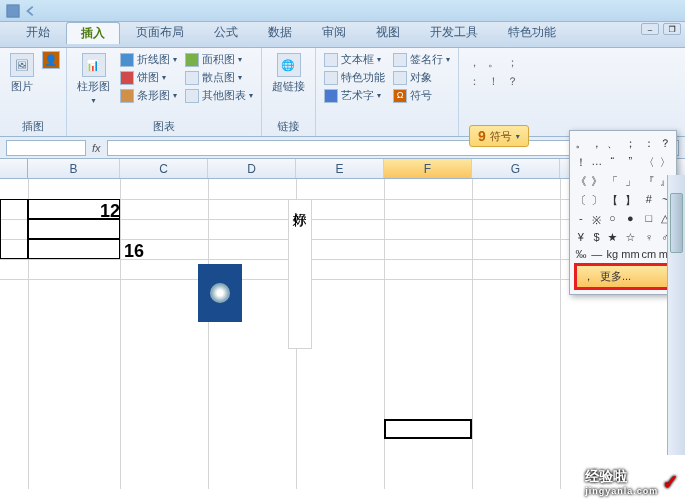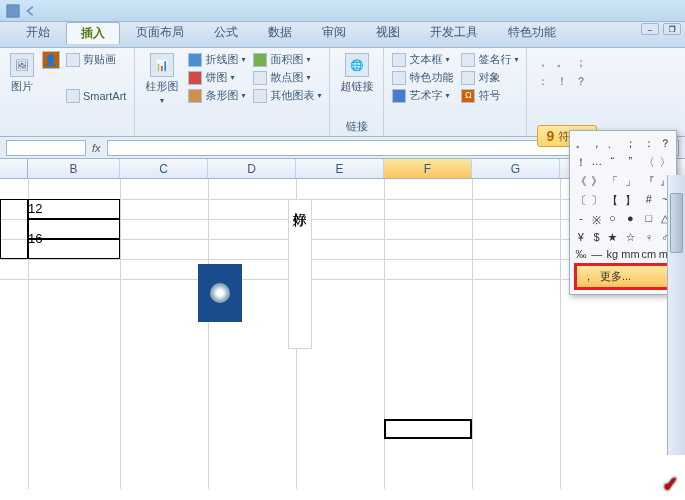--- a/index.html
+++ b/index.html
@@ -39,21 +39,21 @@
 .corner { width: 28px; border-right: 1px solid #9db7d1; }
 .ch { border-right: 1px solid #c2d4e8; text-align: center; font-size: 12px; color: #3b5a7a; line-height: 20px; }
 .ch.B { width: 92px; }
 .ch.C, .ch.D, .ch.E, .ch.F, .ch.G { width: 88px; }
 .ch.active { background: linear-gradient(#fde7a0, #fbc560); }
 
 .grid { position: relative; height: 310px; background: #fff; }
 .gline-v, .gline-h { position: absolute; background: #d4d4d4; }
 .gline-v { width: 1px; top: 0; bottom: 0; }
 .gline-h { height: 1px; left: 0; right: 0; }
-.cell-val { position: absolute; font-size: 13px; text-align: left; }
+.cell-val { position: absolute; font-size: 18px; text-align: right; font-weight: bold; }
 
 .inserted-pic { position: absolute; width: 44px; height: 58px; background: #1a4b8c; left: 198px; top: 85px; display: flex; align-items: center; justify-content: center; }
 .inserted-pic::after { content: ""; width: 20px; height: 20px; background: radial-gradient(#fff 20%, #8ab 60%); border-radius: 50%; }
 
 .vertical-text { position: absolute; left: 288px; top: 20px; width: 24px; height: 150px; background: #fff; border: 1px solid #d4d4d4; font-size: 14px; text-align: center; padding-top: 2px; line-height: 20px; }
 
 .selection { position: absolute; border: 2px solid #000; background: transparent; }
 
 .symbol-panel { position: absolute; right: 8px; top: 130px; width: 108px; background: #f5f7fb; border: 1px solid #a0afc0; box-shadow: 2px 2px 6px rgba(0,0,0,.3); padding: 4px; }
 .sym-grid { display: grid; grid-template-columns: repeat(6, 1fr); gap: 2px; }
@@ -104,32 +104,22 @@
     <div class="group-body">
       <div class="big-btn">
         <div class="icon">🖼</div>
         <span>图片</span>
       </div>
       <div class="small-col">
         <div class="big-btn" style="padding:0">
             <div class="icon" style="width:18px;height:18px;background:#c06000">👤</div>
           </div>
       </div>
-      <div class="small-col">
-        <div class="small-btn">
-            <span class="sicon"></span>
-            <span>剪贴画</span>
-          </div>
-        <div style="height:18px"></div>
-        <div class="small-btn">
-            <span class="sicon"></span>
-            <span>SmartArt</span>
-          </div>
-      </div>
-    </div>
+    </div>
+    <div class="group-label">插图</div>
   </div>
 
   <div class="group">
     <div class="group-body">
       <div class="big-btn">
         <div class="icon">📊</div>
         <span>柱形图</span>
           <span class="drop">▾</span>
       </div>
       <div class="small-col">
@@ -160,20 +150,21 @@
             <span>散点图</span>
             <span class="drop">▾</span>
           </div>
         <div class="small-btn">
             <span class="sicon"></span>
             <span>其他图表</span>
             <span class="drop">▾</span>
           </div>
       </div>
     </div>
+    <div class="group-label">图表</div>
   </div>
 
   <div class="group">
     <div class="group-body">
       <div class="big-btn">
         <div class="icon">🌐</div>
         <span>超链接</span>
       </div>
     </div>
     <div class="group-label">链接</div>
@@ -265,21 +256,21 @@
   <div class="gline-h" style="top:60px"></div>
   <div class="gline-h" style="top:80px"></div>
   <div class="gline-h" style="top:100px"></div>
 
   <div class="row-border" style="top:20px;height:20px"></div>
   <div class="row-border" style="top:40px;height:20px"></div>
   <div class="row-border" style="top:60px;height:20px"></div>
   <div class="row-border" style="top:20px;left:0;width:28px;height:60px;border-right:1px solid #000"></div>
 
   <div class="cell-val" style="left:28px;top:22px;width:92px">12</div>
-  <div class="cell-val" style="left:28px;top:52px;width:116px">16</div>
+  <div class="cell-val" style="left:28px;top:62px;width:116px">16</div>
 
   <div class="inserted-pic"></div>
 
   <div class="vertical-text">
     <div style="writing-mode:vertical-rl;margin:0 auto">你好</div>
   </div>
 
   <div class="selection" style="left:384px;top:240px;width:88px;height:20px"></div>
 </div>
 
@@ -332,14 +323,18 @@
     <span>，</span>
     <span>更多...</span>
   </div>
 </div>
 
 <div class="scroll-v">
   <div class="scroll-thumb"></div>
 </div>
 
 <div class="watermark">
+  <div>
+    <span>经验啦</span>
+    <span class="sub">jingyanla.com</span>
+  </div>
   <span class="check">✓</span>
 </div>
 
 </body></html>

